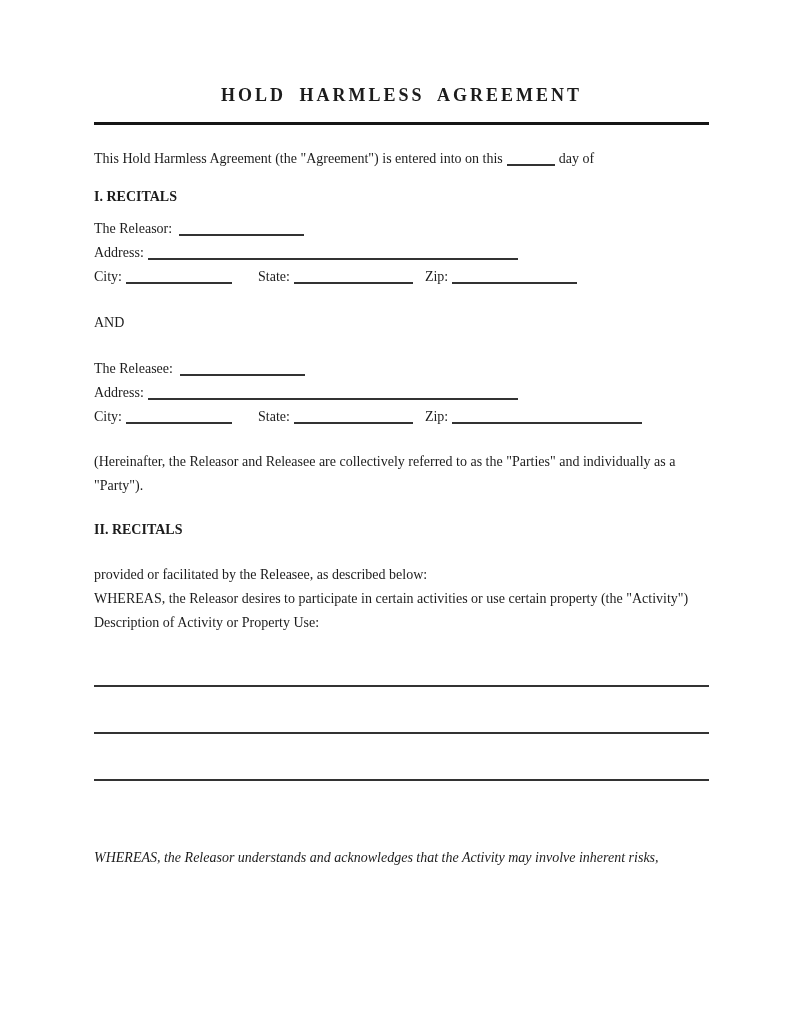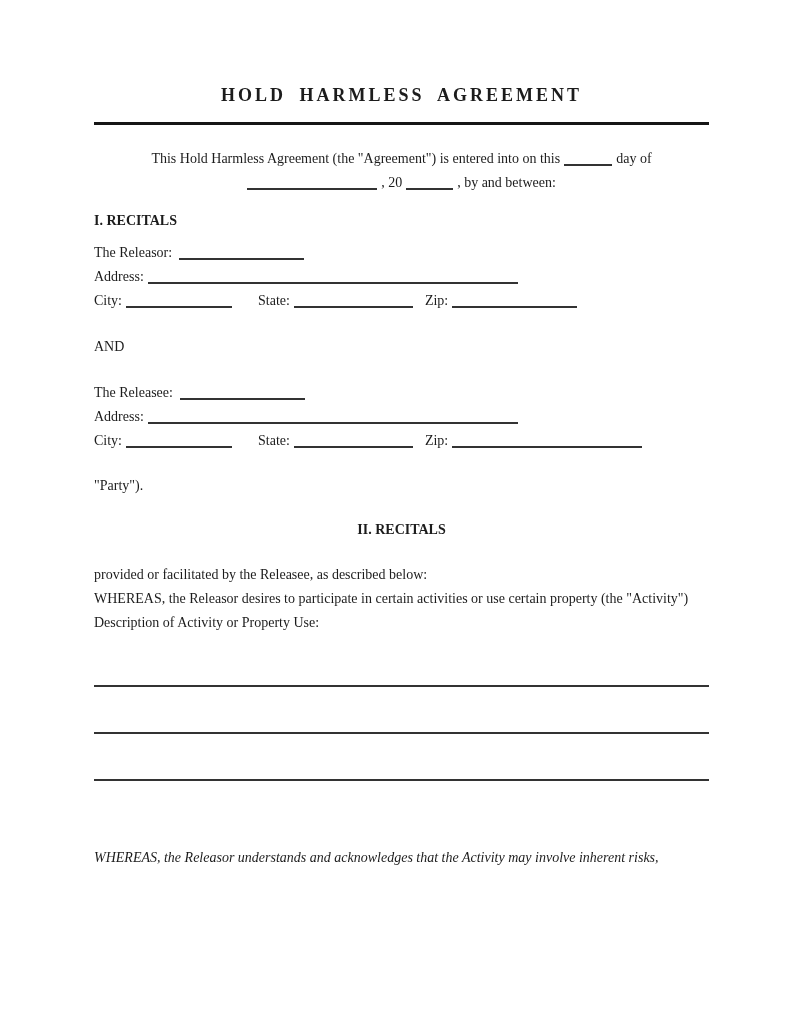--- a/index.html
+++ b/index.html
@@ -25,27 +25,27 @@
   }
   .title-rule {
     height: 3px;
     background: #161616;
     margin-top: 16px;
   }
   .para { font-size: 14px; line-height: 24px; }
   .line { height: 24px; white-space: nowrap; }
   .heading { font-size: 14px; line-height: 24px; font-weight: bold; }
 
-  .intro { margin-top: 22px; text-align: center; }
+  .intro { margin-top: 22px; }
   .parties-heading { margin-top: 14px; }
   .releasor-block { margin-top: 8px; }
   .conjunction { margin-top: 22px; }
   .releasee-block { margin-top: 22px; }
   .hereinafter { margin-top: 21px; }
-  .recitals-heading { margin-top: 20px; text-align: center; }
+  .recitals-heading { margin-top: 20px; }
   .whereas-activity { margin-top: 21px; }
   .description-label { }
   .desc-lines { margin-top: 50px; }
   .whereas-risks { margin-top: 65px; font-style: italic; }
 
   .blank {
     display: inline-block;
     height: 12px;
     border-bottom: 2px solid #333333;
     vertical-align: -3px;
@@ -73,23 +73,20 @@
 
 <div class="page">
 
   <h1 class="doc-title">HOLD HARMLESS AGREEMENT</h1>
   <div class="title-rule"></div>
 
   <div class="para intro">
     <div class="line">
       <span>This Hold Harmless Agreement (the "Agreement") is entered into on this</span><span class="blank blank-day"></span><span>day of</span>
     </div>
-    <div class="line">
-      <span class="blank blank-month"></span><span>, 20</span><span class="blank blank-year"></span><span>, by and between:</span>
-    </div>
   </div>
 
   <div class="heading parties-heading">I. RECITALS</div>
 
   <div class="para releasor-block">
     <div class="line">
       <span>The Releasor:</span><span class="blank blank-name"></span>
     </div>
     <div class="line">
       <span>Address:</span><span class="blank blank-address"></span>
@@ -107,20 +104,21 @@
     </div>
     <div class="line">
       <span>Address:</span><span class="blank blank-address"></span>
     </div>
     <div class="line">
       <span>City:</span><span class="blank blank-city"></span><span>State:</span><span class="blank blank-state"></span><span>Zip:</span><span class="blank blank-zip-long"></span>
     </div>
   </div>
 
   <div class="para hereinafter">
+    <div class="line">(Hereinafter, the Releasor and Releasee are collectively referred to as the "Parties" and individually as a</div>
     <div class="line">"Party").</div>
   </div>
 
   <div class="heading recitals-heading">II. RECITALS</div>
 
   <div class="para whereas-activity">
     <div class="line">provided or facilitated by the Releasee, as described below:</div>
     <div class="line">WHEREAS, the Releasor desires to participate in certain activities or use certain property (the "Activity")</div>
   </div>
 

